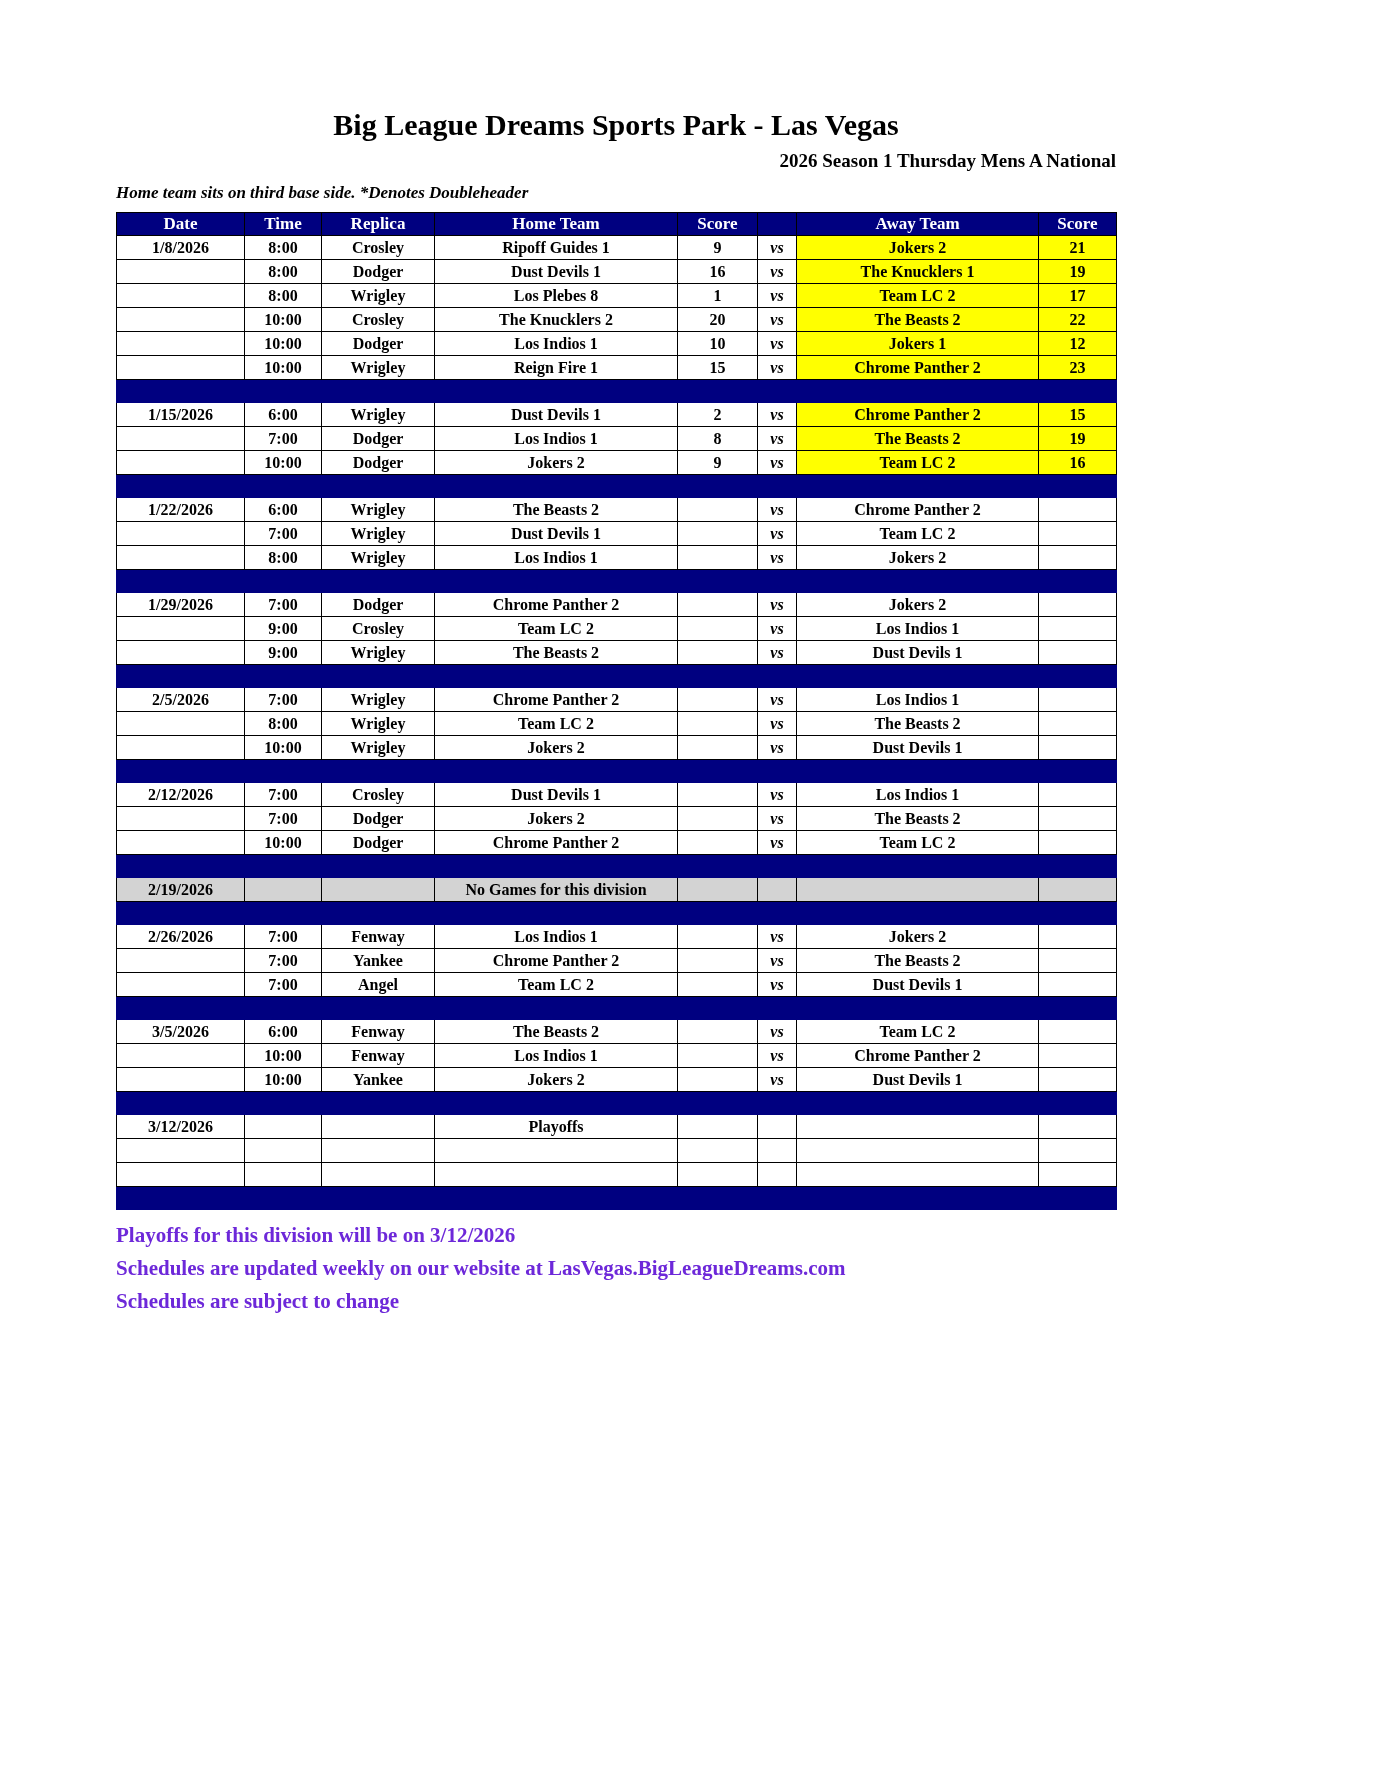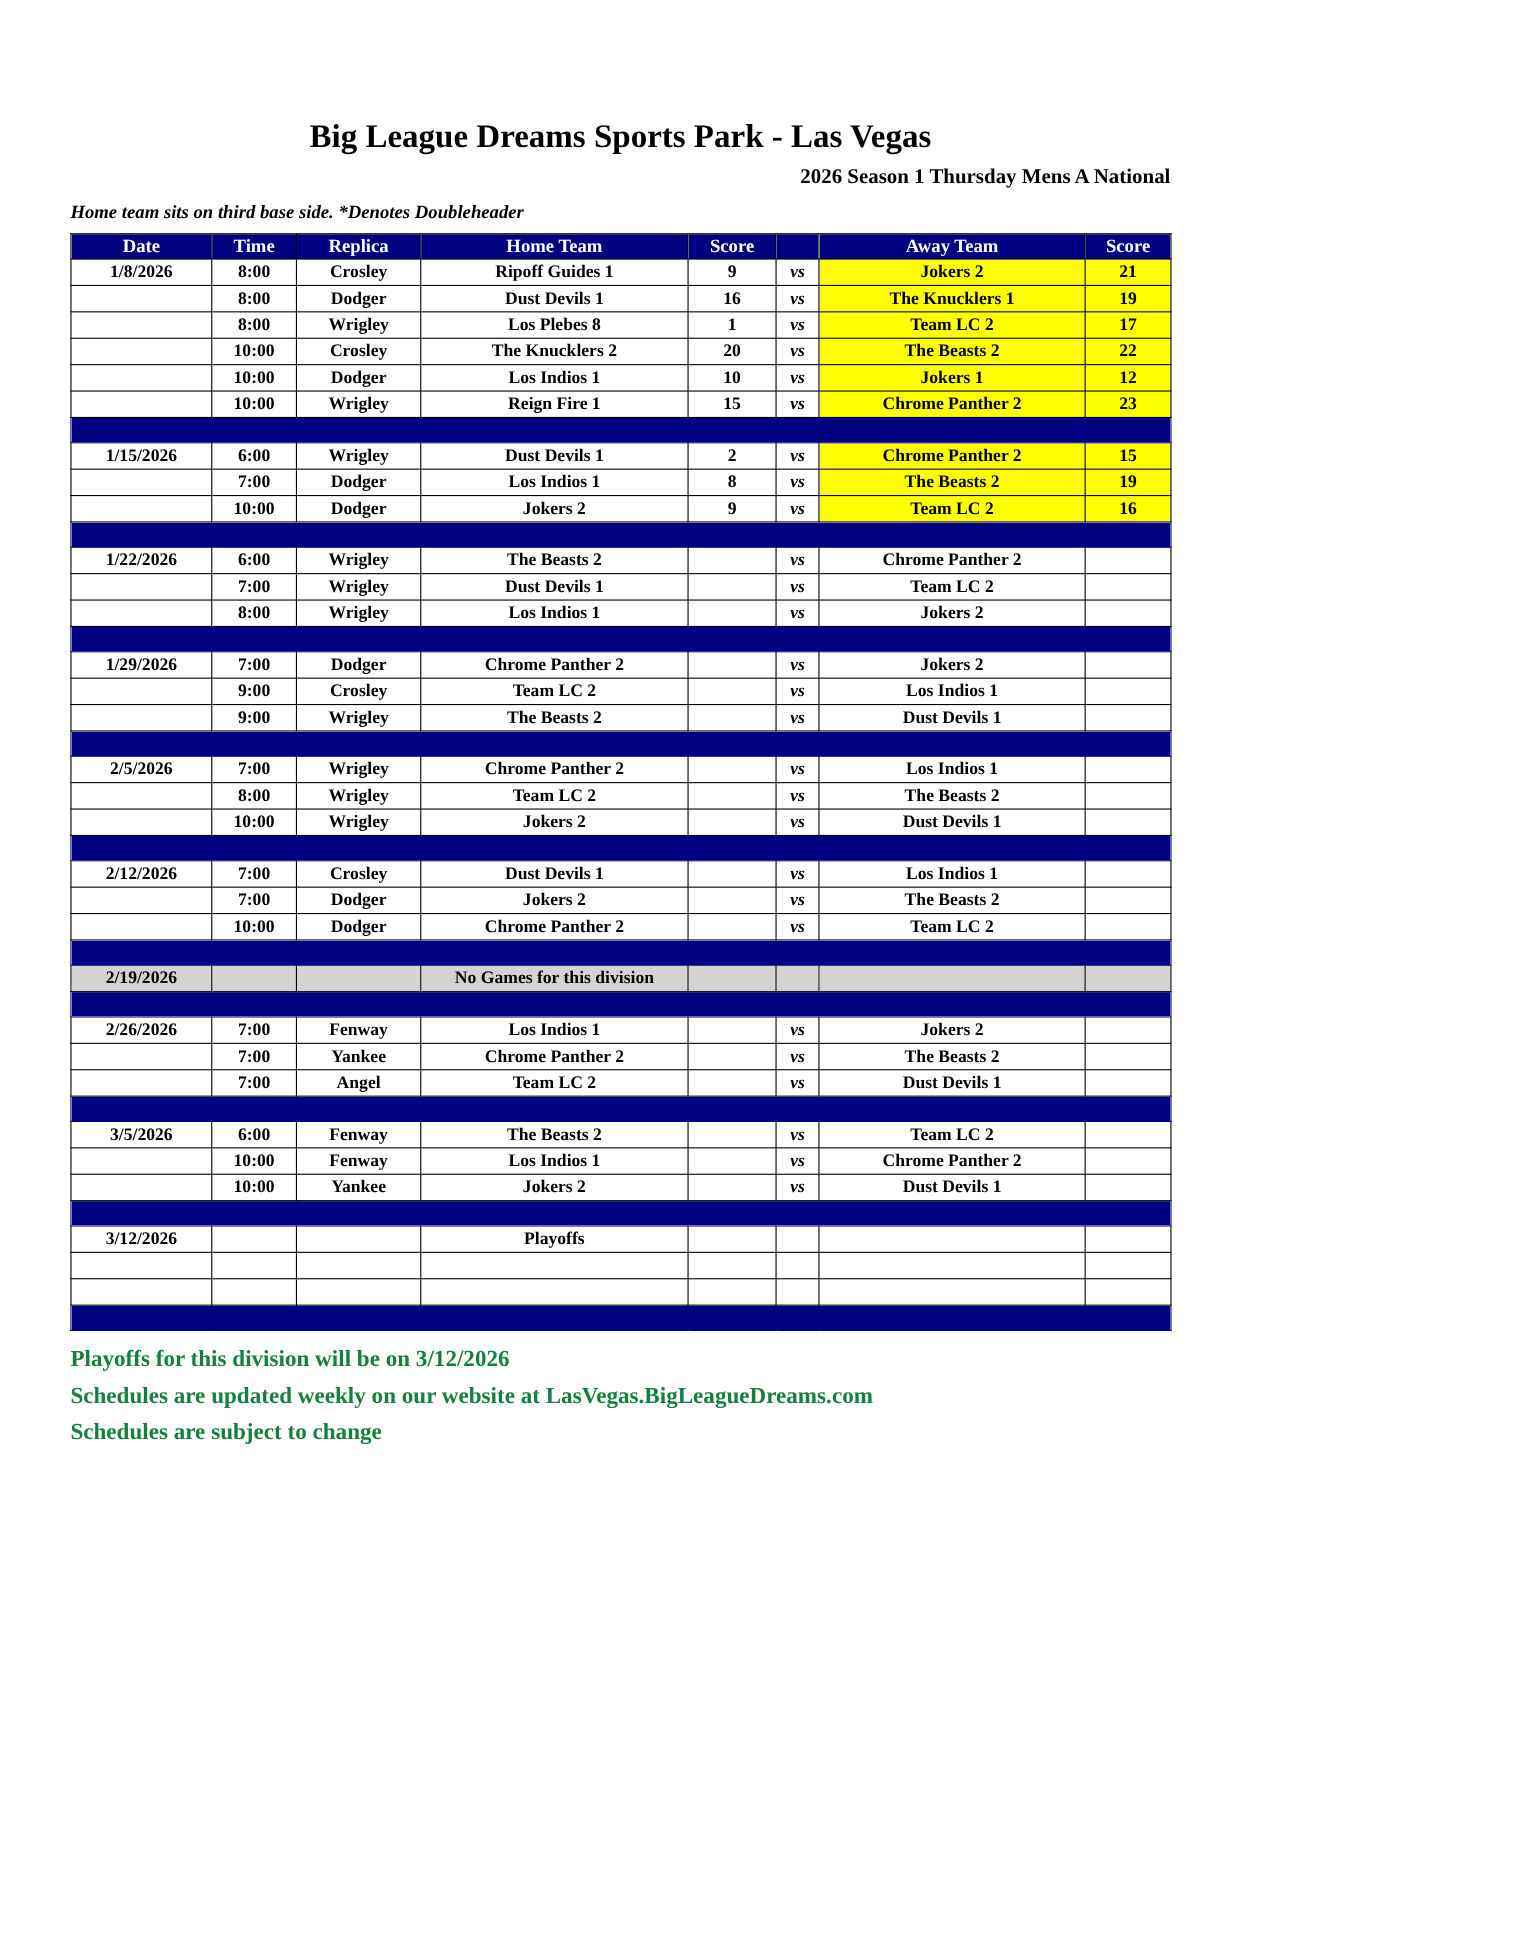--- a/index.html
+++ b/index.html
@@ -1,19 +1,19 @@
 <!DOCTYPE html>
 <html><head>
 <meta charset="utf-8">
 <style>
   * { box-sizing: border-box; }
   html,body { margin:0; padding:0; background:#ffffff; }
   body { font-family:"Liberation Serif", serif; }
   .page { width:1377px; height:1782px; background:#ffffff; position:relative; }
-  .content { width:1000px; margin-left:64px; padding-top:108px; }
+  .content { width:1000px; margin-left:116px; padding-top:108px; }
   .title { font-size:30px; font-weight:bold; text-align:center; margin:0; color:#000; }
   .subtitle { font-size:19px; font-weight:bold; text-align:right; margin:8px 0 0 0; color:#000; }
   .note { font-size:17px; font-weight:bold; font-style:italic; text-align:left; margin-top:11px; color:#000; }
   table.sched { border-collapse:collapse; width:1000px; margin-top:9px; table-layout:fixed; }
   table.sched th, table.sched td {
     border:1px solid #000000;
     font-weight:bold;
     font-size:16px;
     text-align:center;
     height:24px;
@@ -40,21 +40,21 @@
   tr.sep td {
     background:#000080;
     border:1px solid #000080;
     height:23px;
     padding:0;
   }
   td.vs { font-style:italic; font-size:14px; }
   td.hl { background:#ffff00; }
   tr.gray td { background:#d3d3d3; }
   .footer { margin-top:13px; }
-  .footer p { margin:0 0 8px 0; font-size:21px; font-weight:bold; color:#15803d; }
+  .footer p { margin:0 0 8px 0; font-size:21px; font-weight:bold; color:#6d28d9; }
 </style>
 </head>
 <body>
 
 <div class="page">
   <div class="content">
 
     <h1 class="title">Big League Dreams Sports Park - Las Vegas</h1>
     <h2 class="subtitle">2026 Season 1 Thursday Mens A National</h2>
     <div class="note">Home team sits on third base side.  *Denotes Doubleheader</div>

